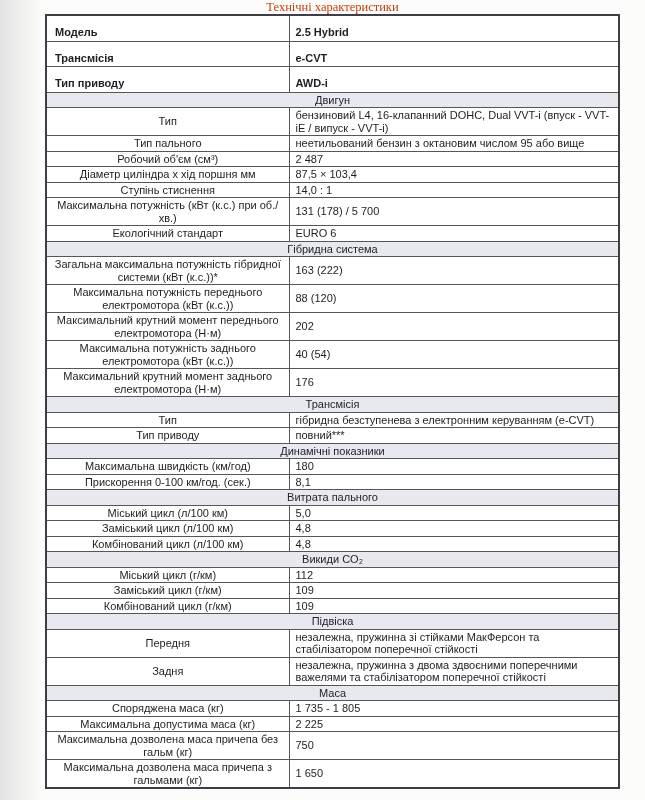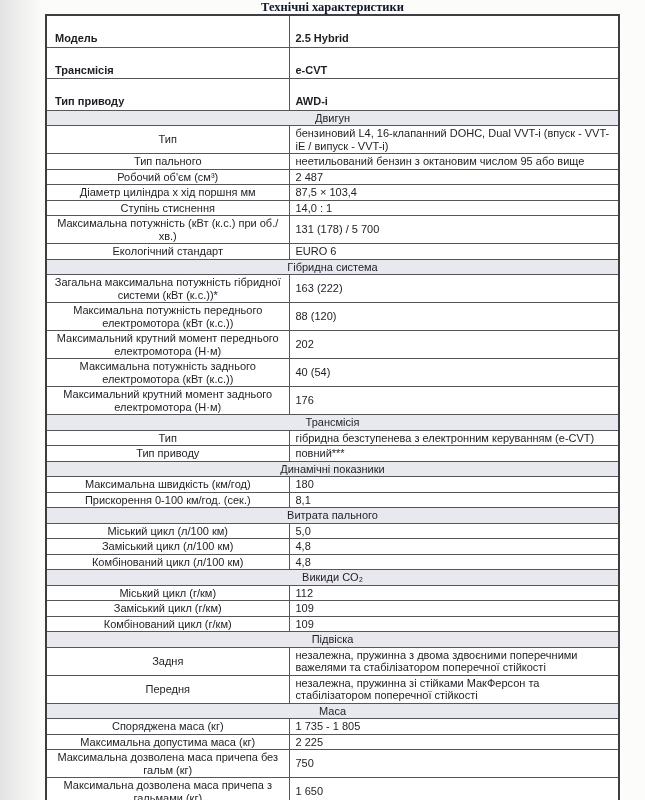--- a/index.html
+++ b/index.html
@@ -16,40 +16,40 @@
       linear-gradient(90deg,#e3e3e3 0px,#f2f2f1 26px,#fcfcfb 42px),
       #fcfcfb;
     font-family:"Liberation Sans", sans-serif;
     color:var(--text);
   }
   .page{position:absolute;inset:0;}
   .title{
     position:absolute;left:45px;top:0;width:575px;
     text-align:center;
     font-family:"Liberation Serif", serif;
-    font-weight:bold;font-size:12.5px;line-height:14px;
-    color:#0f172a;
+    font-weight:normal;font-size:12.5px;line-height:14px;
+    color:#c2410c;
   }
   table.spec{
     position:absolute;left:45px;top:14px;width:575px;
     border-collapse:collapse;table-layout:fixed;
     background:#fff;
     border:2px solid var(--border-dark);
   }
   table.spec td{
     border:1px solid var(--border);
     font-size:11px;line-height:12.5px;
     padding:1px 6px;
     vertical-align:middle;
     overflow:hidden;
   }
   td.label{width:243px;text-align:center;}
   td.value{text-align:left;}
   td.value.left{text-align:left;}
-  tr.head td{font-weight:bold;padding-top:16px;padding-bottom:2px;}
+  tr.head td{font-weight:bold;padding-top:10px;padding-bottom:2px;}
   tr.head td.label{text-align:left;padding-left:8px;}
   td.section{
     background:var(--section-bg);
     text-align:center;font-weight:normal;
     padding-top:1.5px;padding-bottom:1.5px;
   }
 </style>
 </head>
 <body>
 
@@ -173,26 +173,26 @@
           <td class="value">109</td>
         </tr>
         <tr>
           <td class="label">Комбінований цикл (г/км)</td>
           <td class="value">109</td>
         </tr>
         <tr>
           <td colspan="2" class="section">Підвіска</td>
         </tr>
         <tr>
+          <td class="label">Передня</td>
+          <td class="value left">незалежна, пружинна зі стійками МакФерсон та стабілізатором поперечної стійкості</td>
+        </tr>
+        <tr>
           <td class="label">Задня</td>
           <td class="value left">незалежна, пружинна з двома здвоєними поперечними важелями та стабілізатором поперечної стійкості</td>
-        </tr>
-        <tr>
-          <td class="label">Передня</td>
-          <td class="value left">незалежна, пружинна зі стійками МакФерсон та стабілізатором поперечної стійкості</td>
         </tr>
         <tr>
           <td colspan="2" class="section">Маса</td>
         </tr>
         <tr>
           <td class="label">Споряджена маса (кг)</td>
           <td class="value">1 735 - 1 805</td>
         </tr>
         <tr>
           <td class="label">Максимальна допустима маса (кг)</td>

